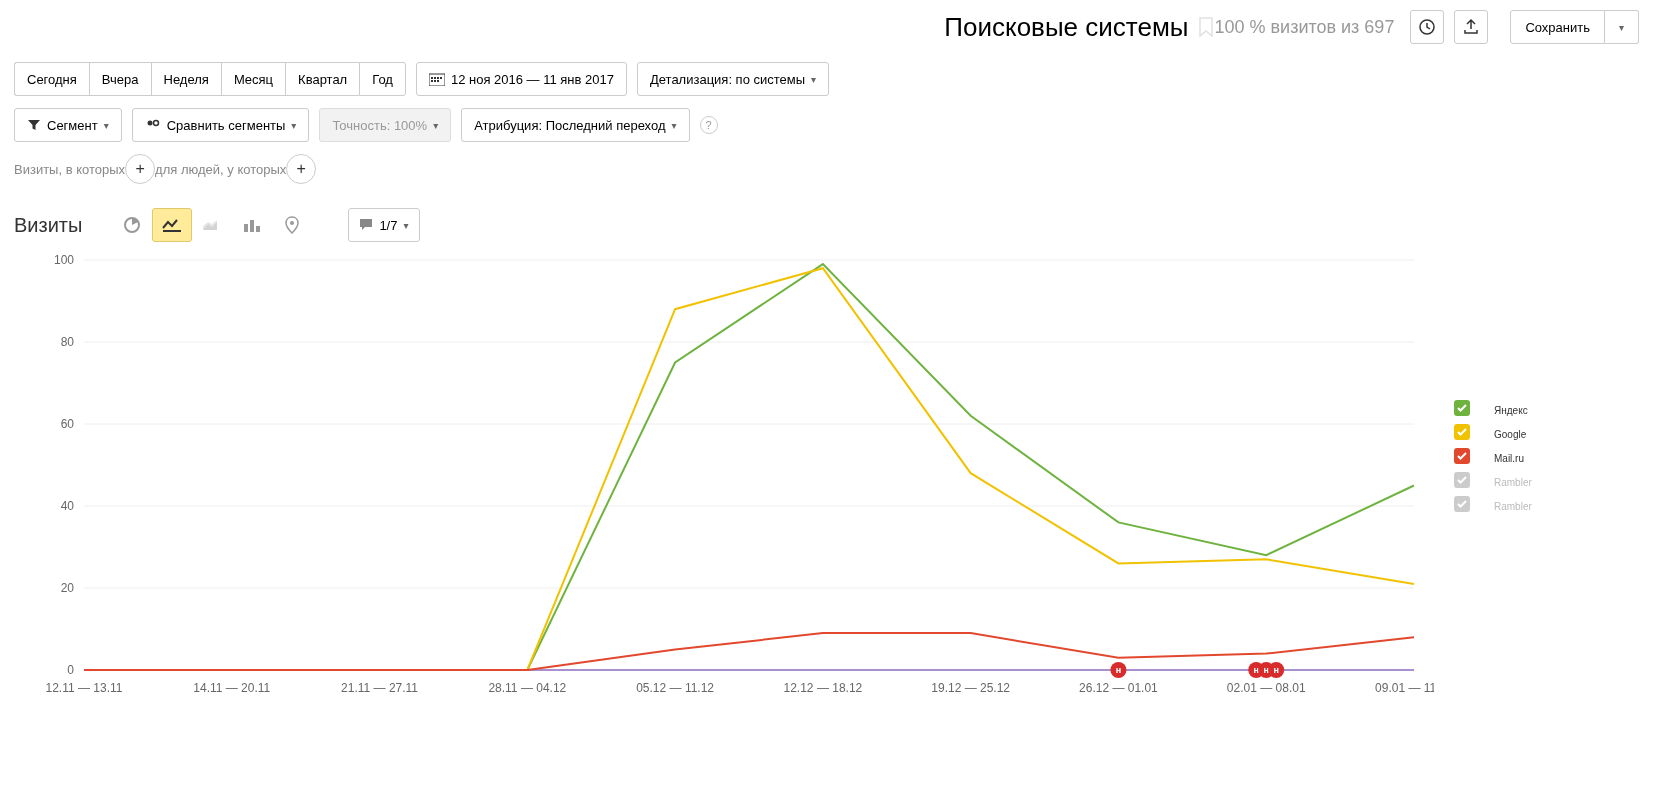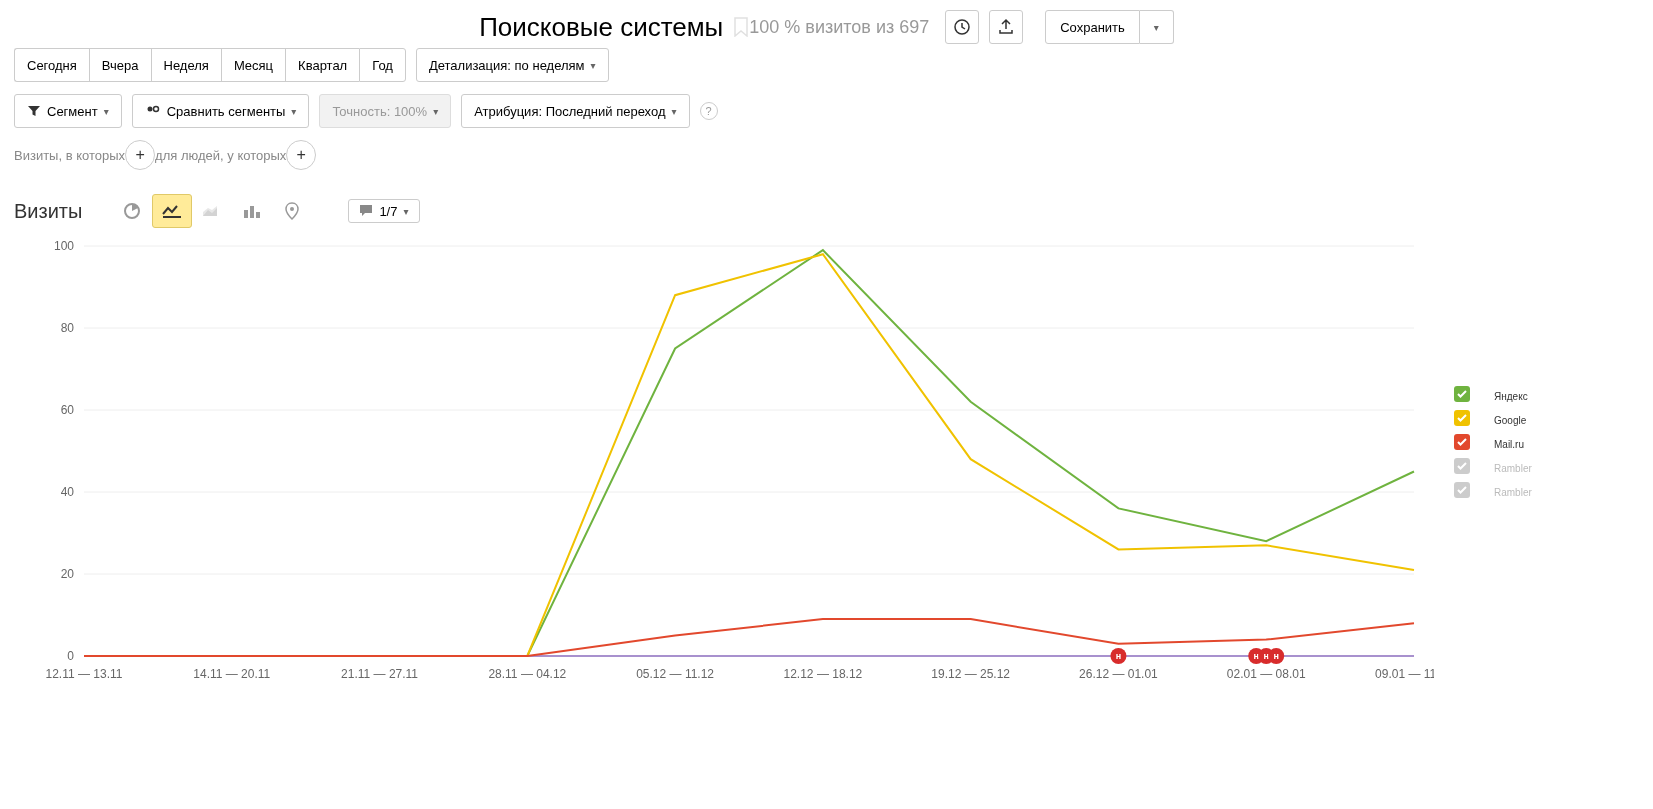--- a/index.html
+++ b/index.html
@@ -1,17 +1,17 @@
 <!DOCTYPE html>
 <html><head>
 <meta charset="utf-8">
 <style>
 * { box-sizing: border-box; margin: 0; padding: 0; }
 body { font-family: Arial, sans-serif; font-size: 13px; color: #333; background: #fff; padding: 10px 14px; width: 1653px; }
-.header { display: flex; align-items: center; justify-content: center; margin-bottom: 4px; }
+.header { display: flex; align-items: center; justify-content: flex-end; margin-bottom: 18px; }
 .header-left { display: flex; align-items: center; gap: 10px; }
 .page-title { font-size: 26px; font-weight: 400; color: #000; }
 .bookmark-icon { width: 16px; height: 20px; opacity: 0.3; }
 .header-right { display: flex; align-items: center; gap: 10px; }
 .visits-summary { color: #999; font-size: 18px; margin-right: 6px; }
 .icon-btn { width: 34px; height: 34px; border: 1px solid #ccc; border-radius: 3px; background: #fff; display: flex; align-items: center; justify-content: center; cursor: pointer; }
 .save-group { display: flex; padding-left: 12px; }
 .save-btn { height: 34px; border: 1px solid #ccc; border-radius: 3px 0 0 3px; background: #fff; padding: 0 14px; cursor: pointer; font-size: 13px; }
 .save-dd { width: 34px; height: 34px; border: 1px solid #ccc; border-left: none; border-radius: 0 3px 3px 0; background: #fff; display: flex; align-items: center; justify-content: center; cursor: pointer; }
 .toolbar-row { display: flex; align-items: center; gap: 10px; margin-bottom: 12px; flex-wrap: wrap; }
@@ -27,21 +27,21 @@
 .cal-icon svg { width: 16px; height: 14px; }
 .help-icon { width: 18px; height: 18px; border: 1px solid #ccc; border-radius: 50%; display: flex; align-items: center; justify-content: center; font-size: 11px; color: #999; }
 .filter-row { display: flex; align-items: center; gap: 0; margin-bottom: 24px; margin-top: 0; }
 .filter-label { color: #888; font-size: 13px; }
 .plus-btn { width: 30px; height: 30px; border: 1px solid #ccc; border-radius: 50%; background: #fff; display: flex; align-items: center; justify-content: center; cursor: pointer; font-size: 16px; color: #333; }
 .viz-row { display: flex; align-items: center; gap: 30px; margin-bottom: 8px; }
 .viz-title { font-size: 20px; font-weight: 400; }
 .viz-icons { display: flex; align-items: center; gap: 0; }
 .viz-icon { width: 40px; height: 34px; display: flex; align-items: center; justify-content: center; cursor: pointer; color: #888; border-radius: 3px; }
 .viz-icon.active { background: #ffeb99; border: 1px solid #e0c968; color: #333; }
-.ann-btn { height: 24px; border: 1px solid #ccc; border-radius: 3px; background: #fff; padding: 0 10px; cursor: pointer; font-size: 13px; display: flex; align-items: center; gap: 6px; margin-left: 6px; }
+.ann-btn { height: 34px; border: 1px solid #ccc; border-radius: 3px; background: #fff; padding: 0 10px; cursor: pointer; font-size: 13px; display: flex; align-items: center; gap: 6px; margin-left: 6px; }
 .chart-wrap { display: flex; align-items: flex-start; }
 .chart-area { position: relative; width: 1420px; height: 460px; }
 .legend { padding-left: 20px; padding-top: 150px; }
 .legend-item { display: flex; align-items: flex-end; gap: 24px; margin-bottom: 8px; cursor: pointer; font-size: 10px; }
 .legend-item.off { color: #bbb; }
 .legend-box { width: 16px; height: 16px; border-radius: 3px; display: flex; align-items: center; justify-content: center; }
 .legend-box svg { width: 10px; height: 8px; }
 .axis-text { font-size: 12px; fill: #666; }
 .grid-line { stroke: #eee; stroke-width: 1; }
 .series-line { fill: none; stroke-width: 2; }
@@ -85,21 +85,36 @@
 <div class="toolbar-row">
   <div class="btn-group">
     <button class="period-btn">Сегодня</button>
     <button class="period-btn">Вчера</button>
     <button class="period-btn">Неделя</button>
     <button class="period-btn">Месяц</button>
     <button class="period-btn">Квартал</button>
     <button class="period-btn">Год</button>
   </div>
   <button class="dd-btn">
-    <span>Детализация: по неделям</span>
+    <span class="cal-icon">
+      <svg viewBox="0 0 16 14">
+          <rect x="0" y="2" width="16" height="12" fill="none" stroke="#333"></rect>
+          <rect x="2" y="5" width="2" height="2" fill="#333"></rect>
+          <rect x="5" y="5" width="2" height="2" fill="#333"></rect>
+          <rect x="8" y="5" width="2" height="2" fill="#333"></rect>
+          <rect x="11" y="5" width="2" height="2" fill="#333"></rect>
+          <rect x="2" y="8" width="2" height="2" fill="#333"></rect>
+          <rect x="5" y="8" width="2" height="2" fill="#333"></rect>
+          <rect x="8" y="8" width="2" height="2" fill="#333"></rect>
+        </svg>
+    </span>
+    <span>12 ноя 2016 — 11 янв 2017</span>
+  </button>
+  <button class="dd-btn">
+    <span>Детализация: по системы</span>
     <span class="chev">▾</span>
   </button>
 </div>
 
 <div class="toolbar-row">
   <button class="dd-btn">
     <svg width="14" height="14" viewBox="0 0 14 14">
         <path d="M1 2 h12 l-4.5 5 v5 l-3 -1.5 v-3.5 z" fill="#333"></path>
       </svg>
     <span>Сегмент</span>

